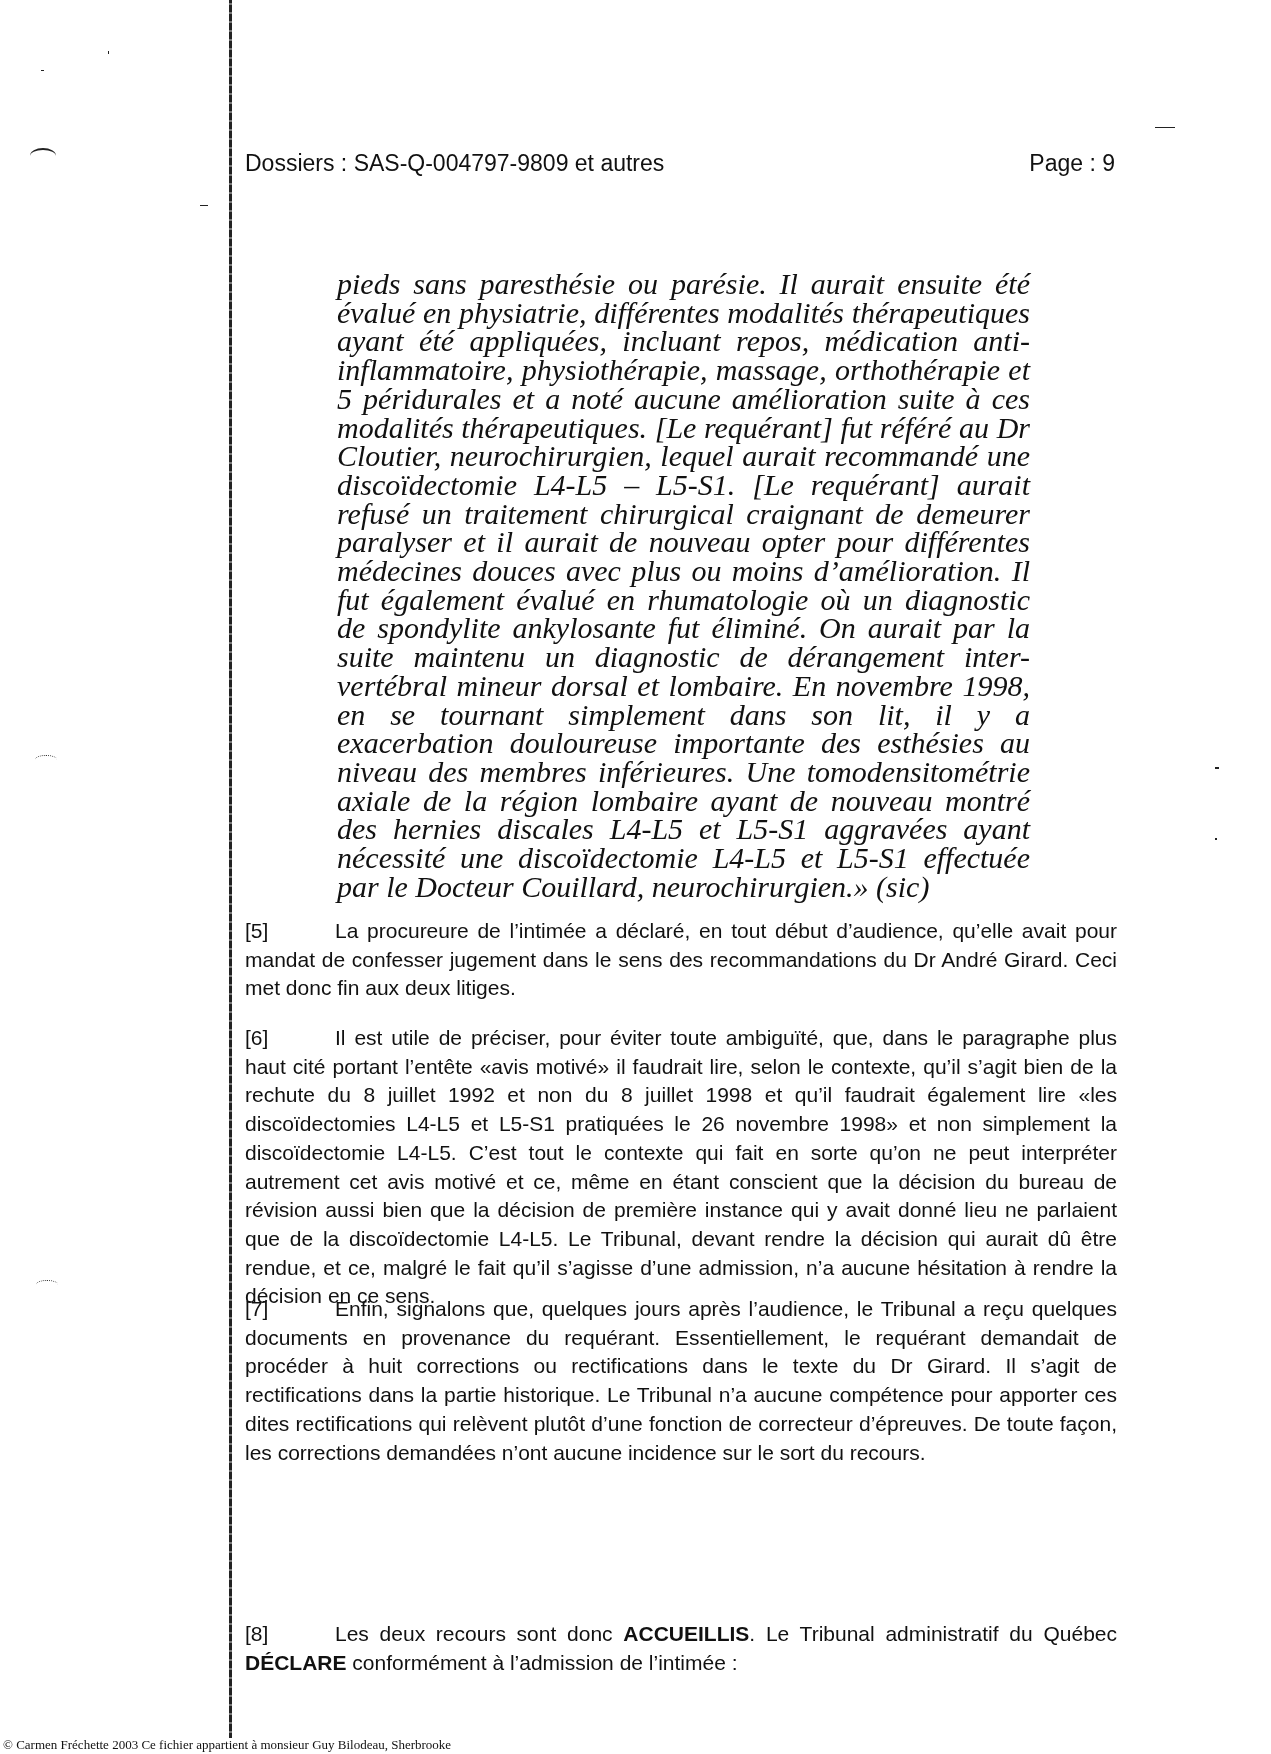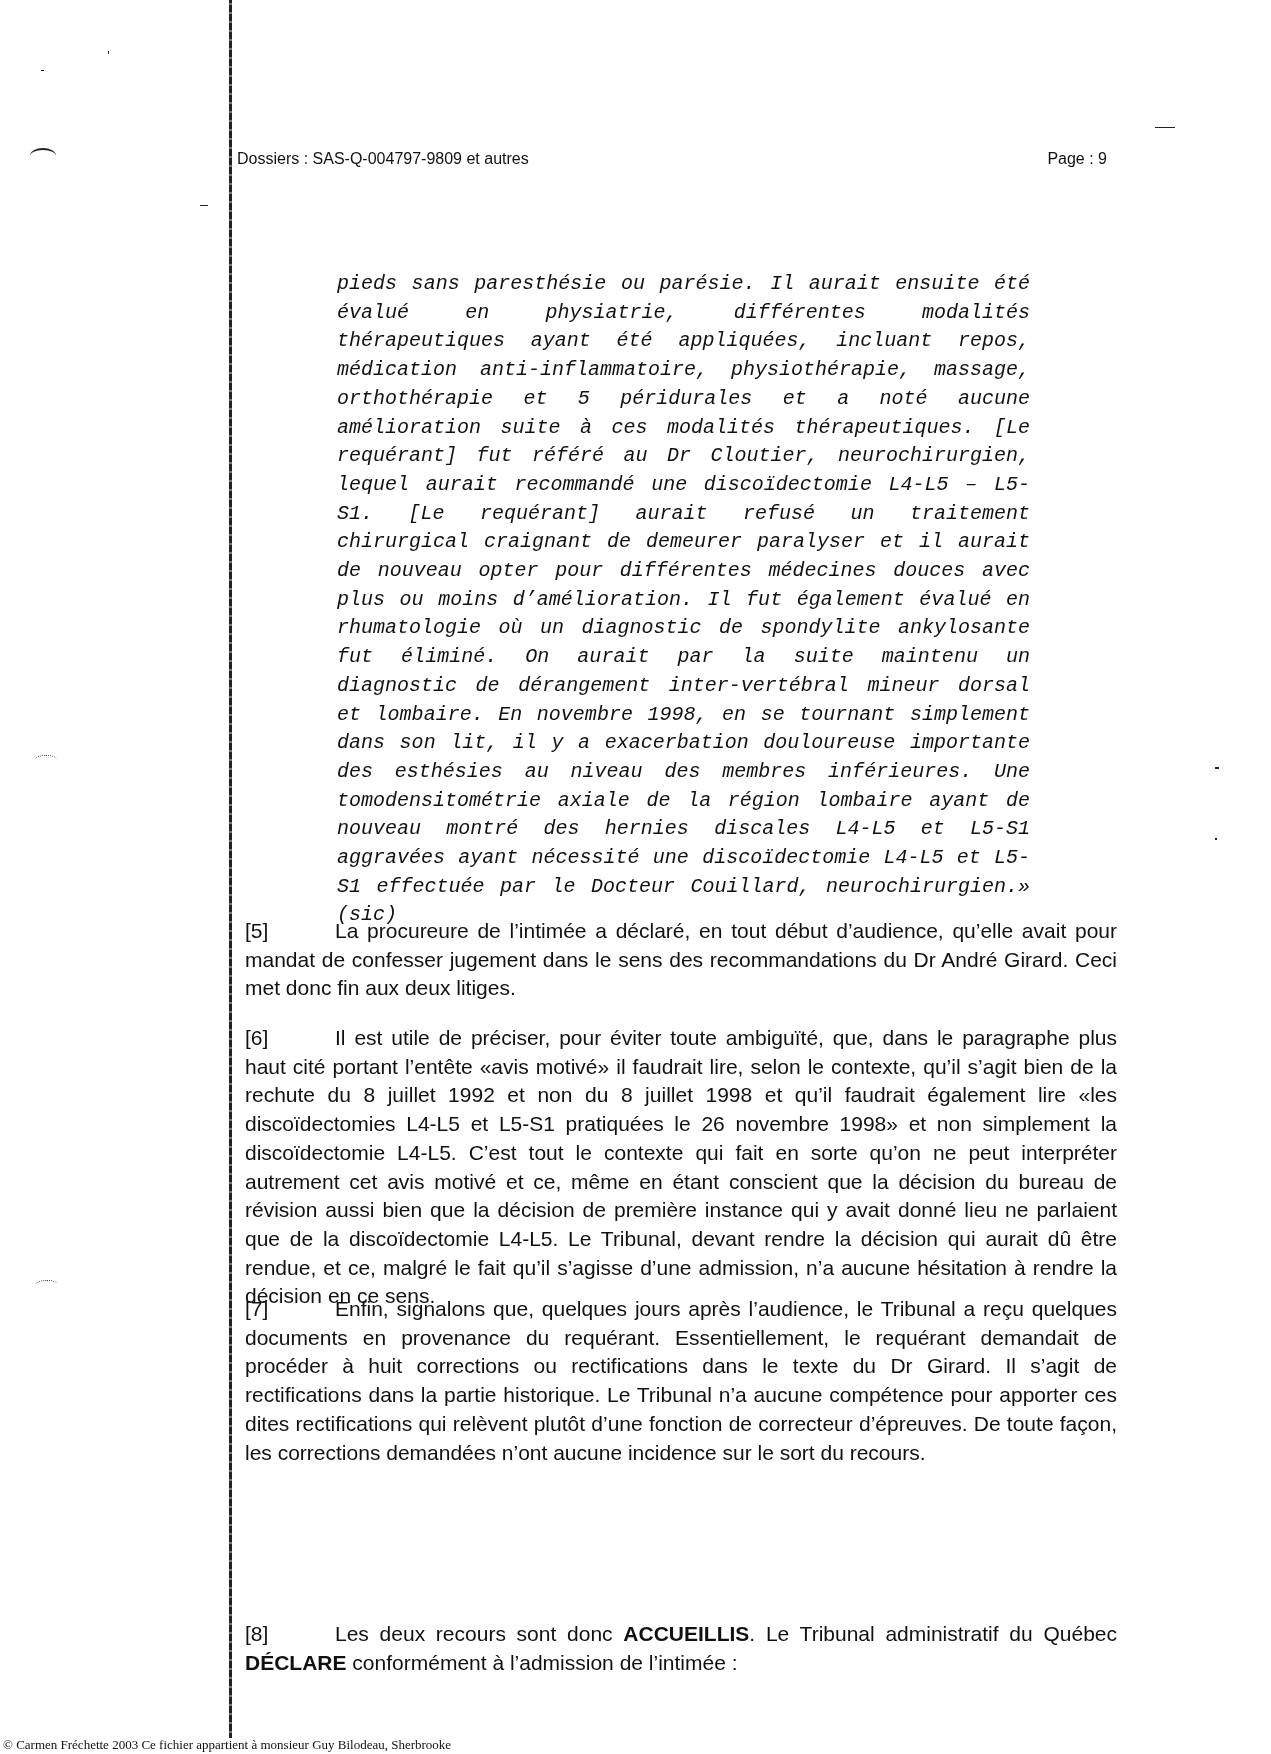--- a/index.html
+++ b/index.html
@@ -1,24 +1,24 @@
 <!DOCTYPE html>
 <html><head>
 <meta charset="utf-8">
 <style>
   html, body { margin: 0; padding: 0; background: #ffffff; }
   body { width: 1271px; height: 1754px; position: relative; overflow: hidden; color: #111; }
   .binding-line { position: absolute; left: 229px; top: 0; width: 3px; height: 1738px;
     background: repeating-linear-gradient(to bottom, #222 0 3px, #777 3px 5px, #222 5px 9px); }
-  .header { position: absolute; top: 150px; left: 237px; width: 870px; height: 32px;
-    font-family: "Liberation Sans", sans-serif; font-size: 16px; }
+  .header { position: absolute; top: 150px; left: 245px; width: 870px; height: 32px;
+    font-family: "Liberation Sans", sans-serif; font-size: 23px; }
   .header .dossier { position: absolute; left: 0; top: 0; }
   .header .page { position: absolute; right: 0; top: 0; }
   .quote { position: absolute; left: 337px; top: 270px; width: 693px;
-    font-family: Liberation Mono, monospace; font-style: italic; font-size: 20px;
+    font-family: Liberation Serif, serif; font-style: italic; font-size: 30px;
     line-height: 28.7px; text-align: justify; }
   .para { position: absolute; left: 245px; width: 872px;
     font-family: "Liberation Sans", sans-serif; font-size: 21px; line-height: 28.7px;
     text-align: justify; }
   .para .num { display: inline-block; width: 90px; }
   .para b { font-weight: bold; margin-top: 23px; }
   #p5 { top: 917px; }
   #p6 { top: 1024px; }
   #p7 { top: 1295px; }
   #p8 { top: 1620px; }

